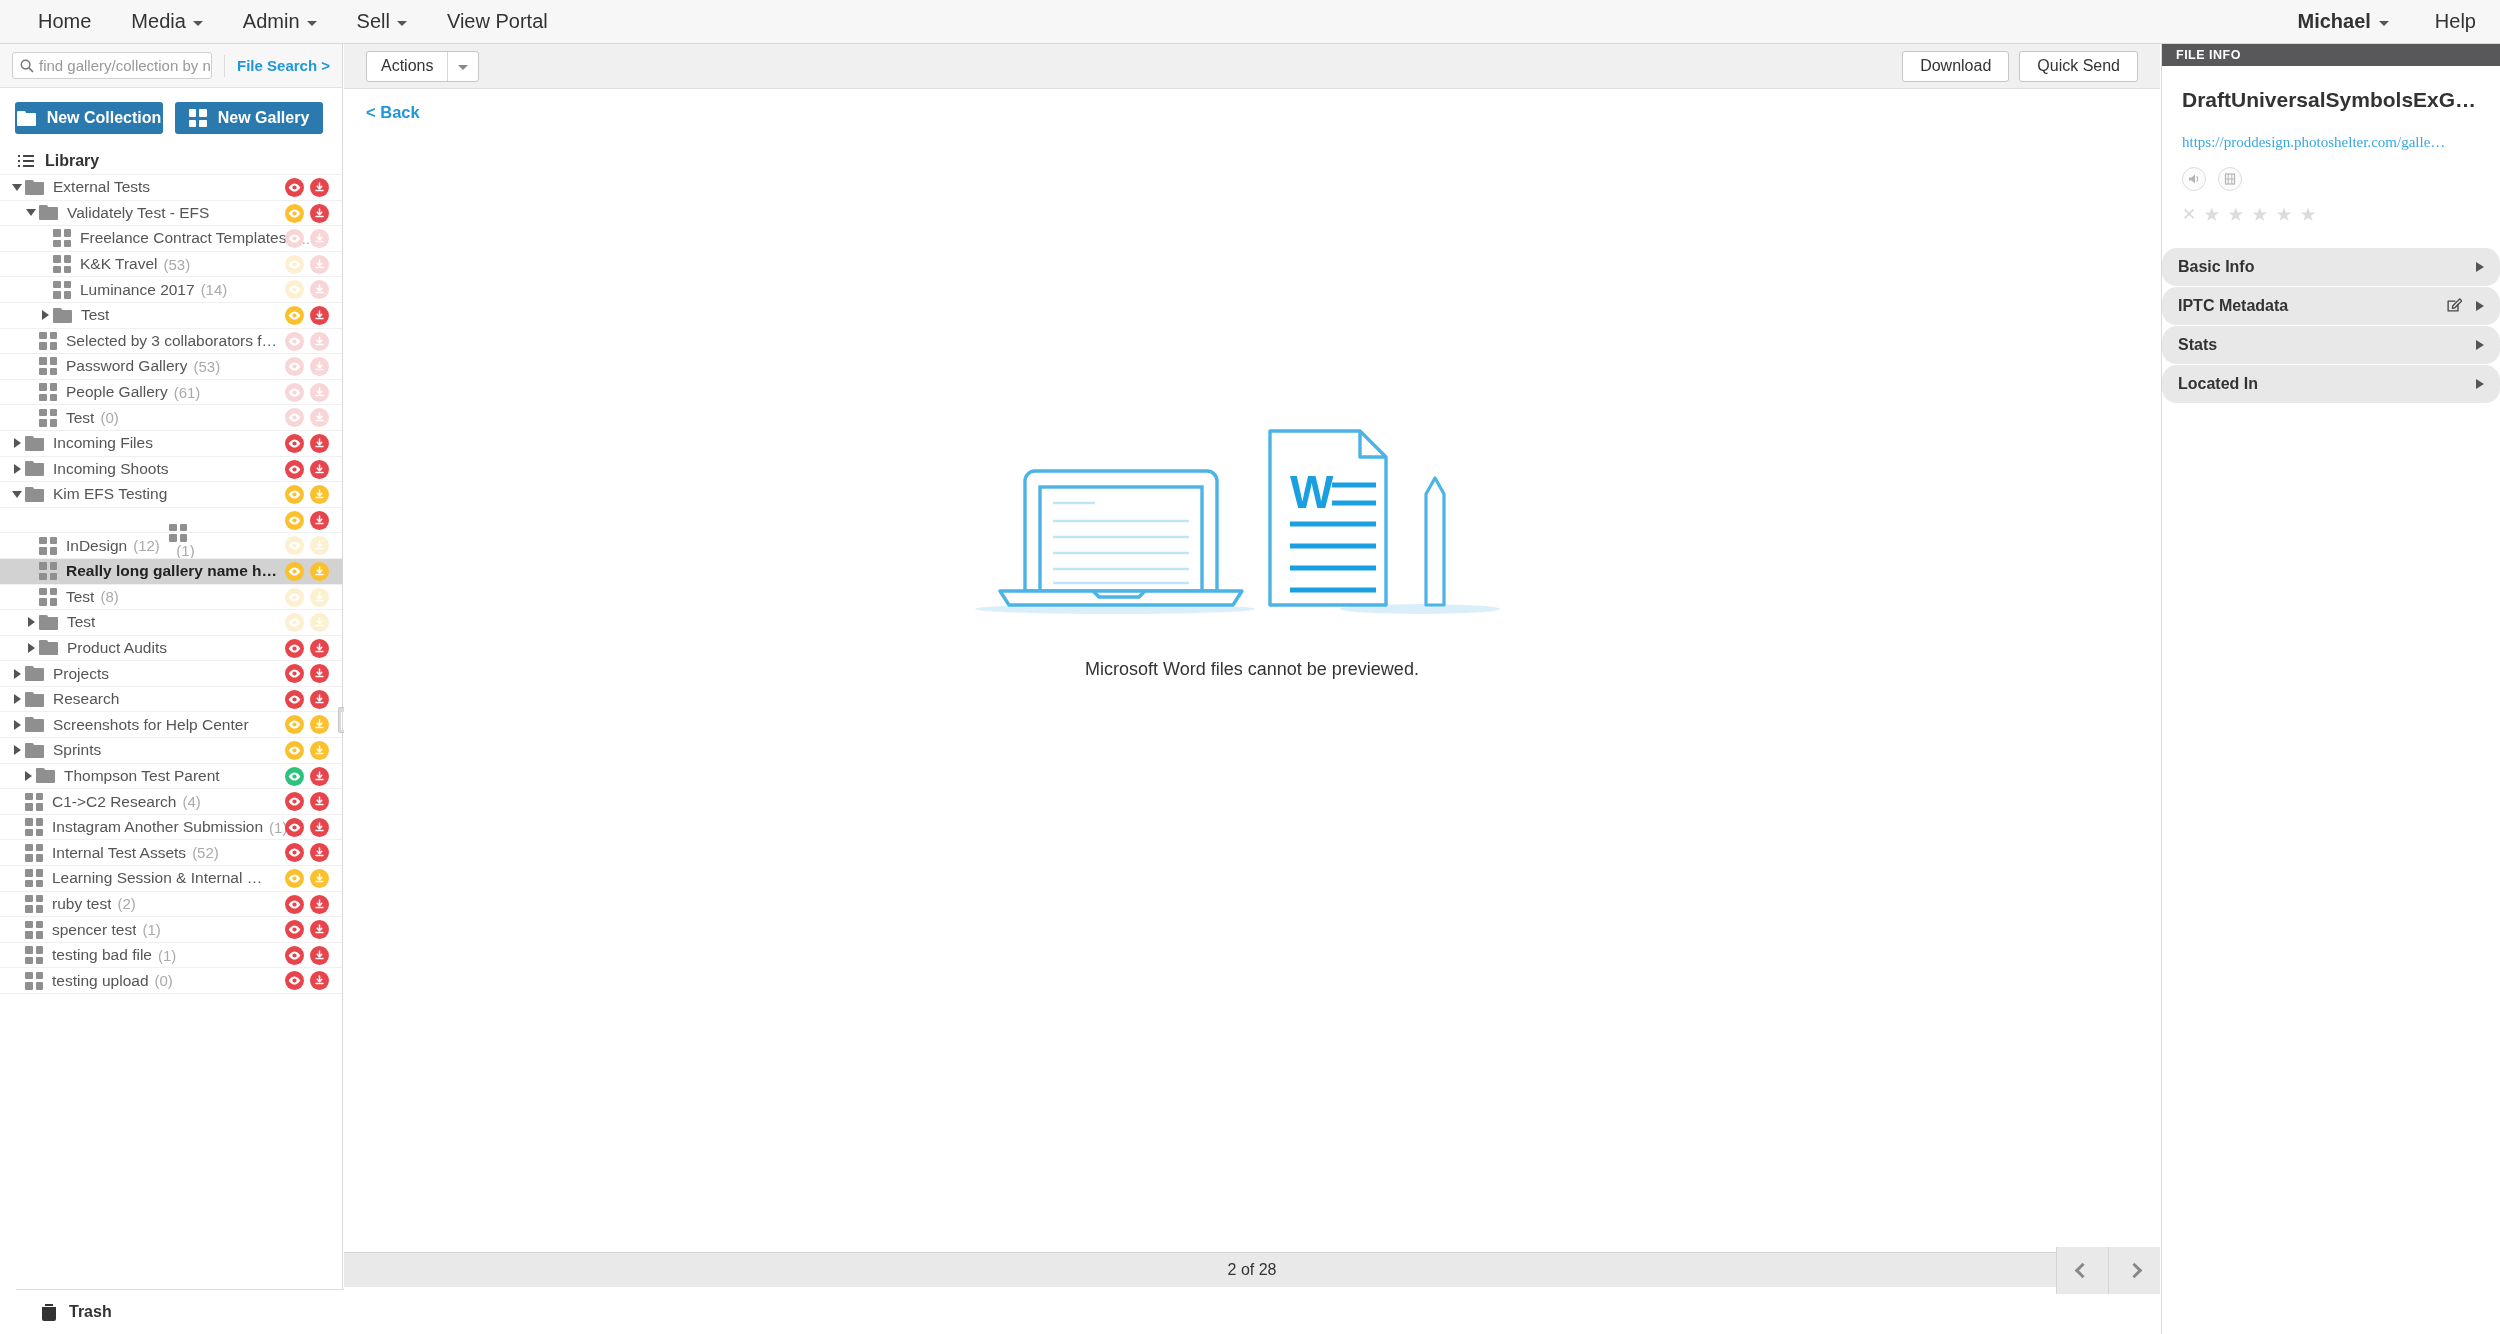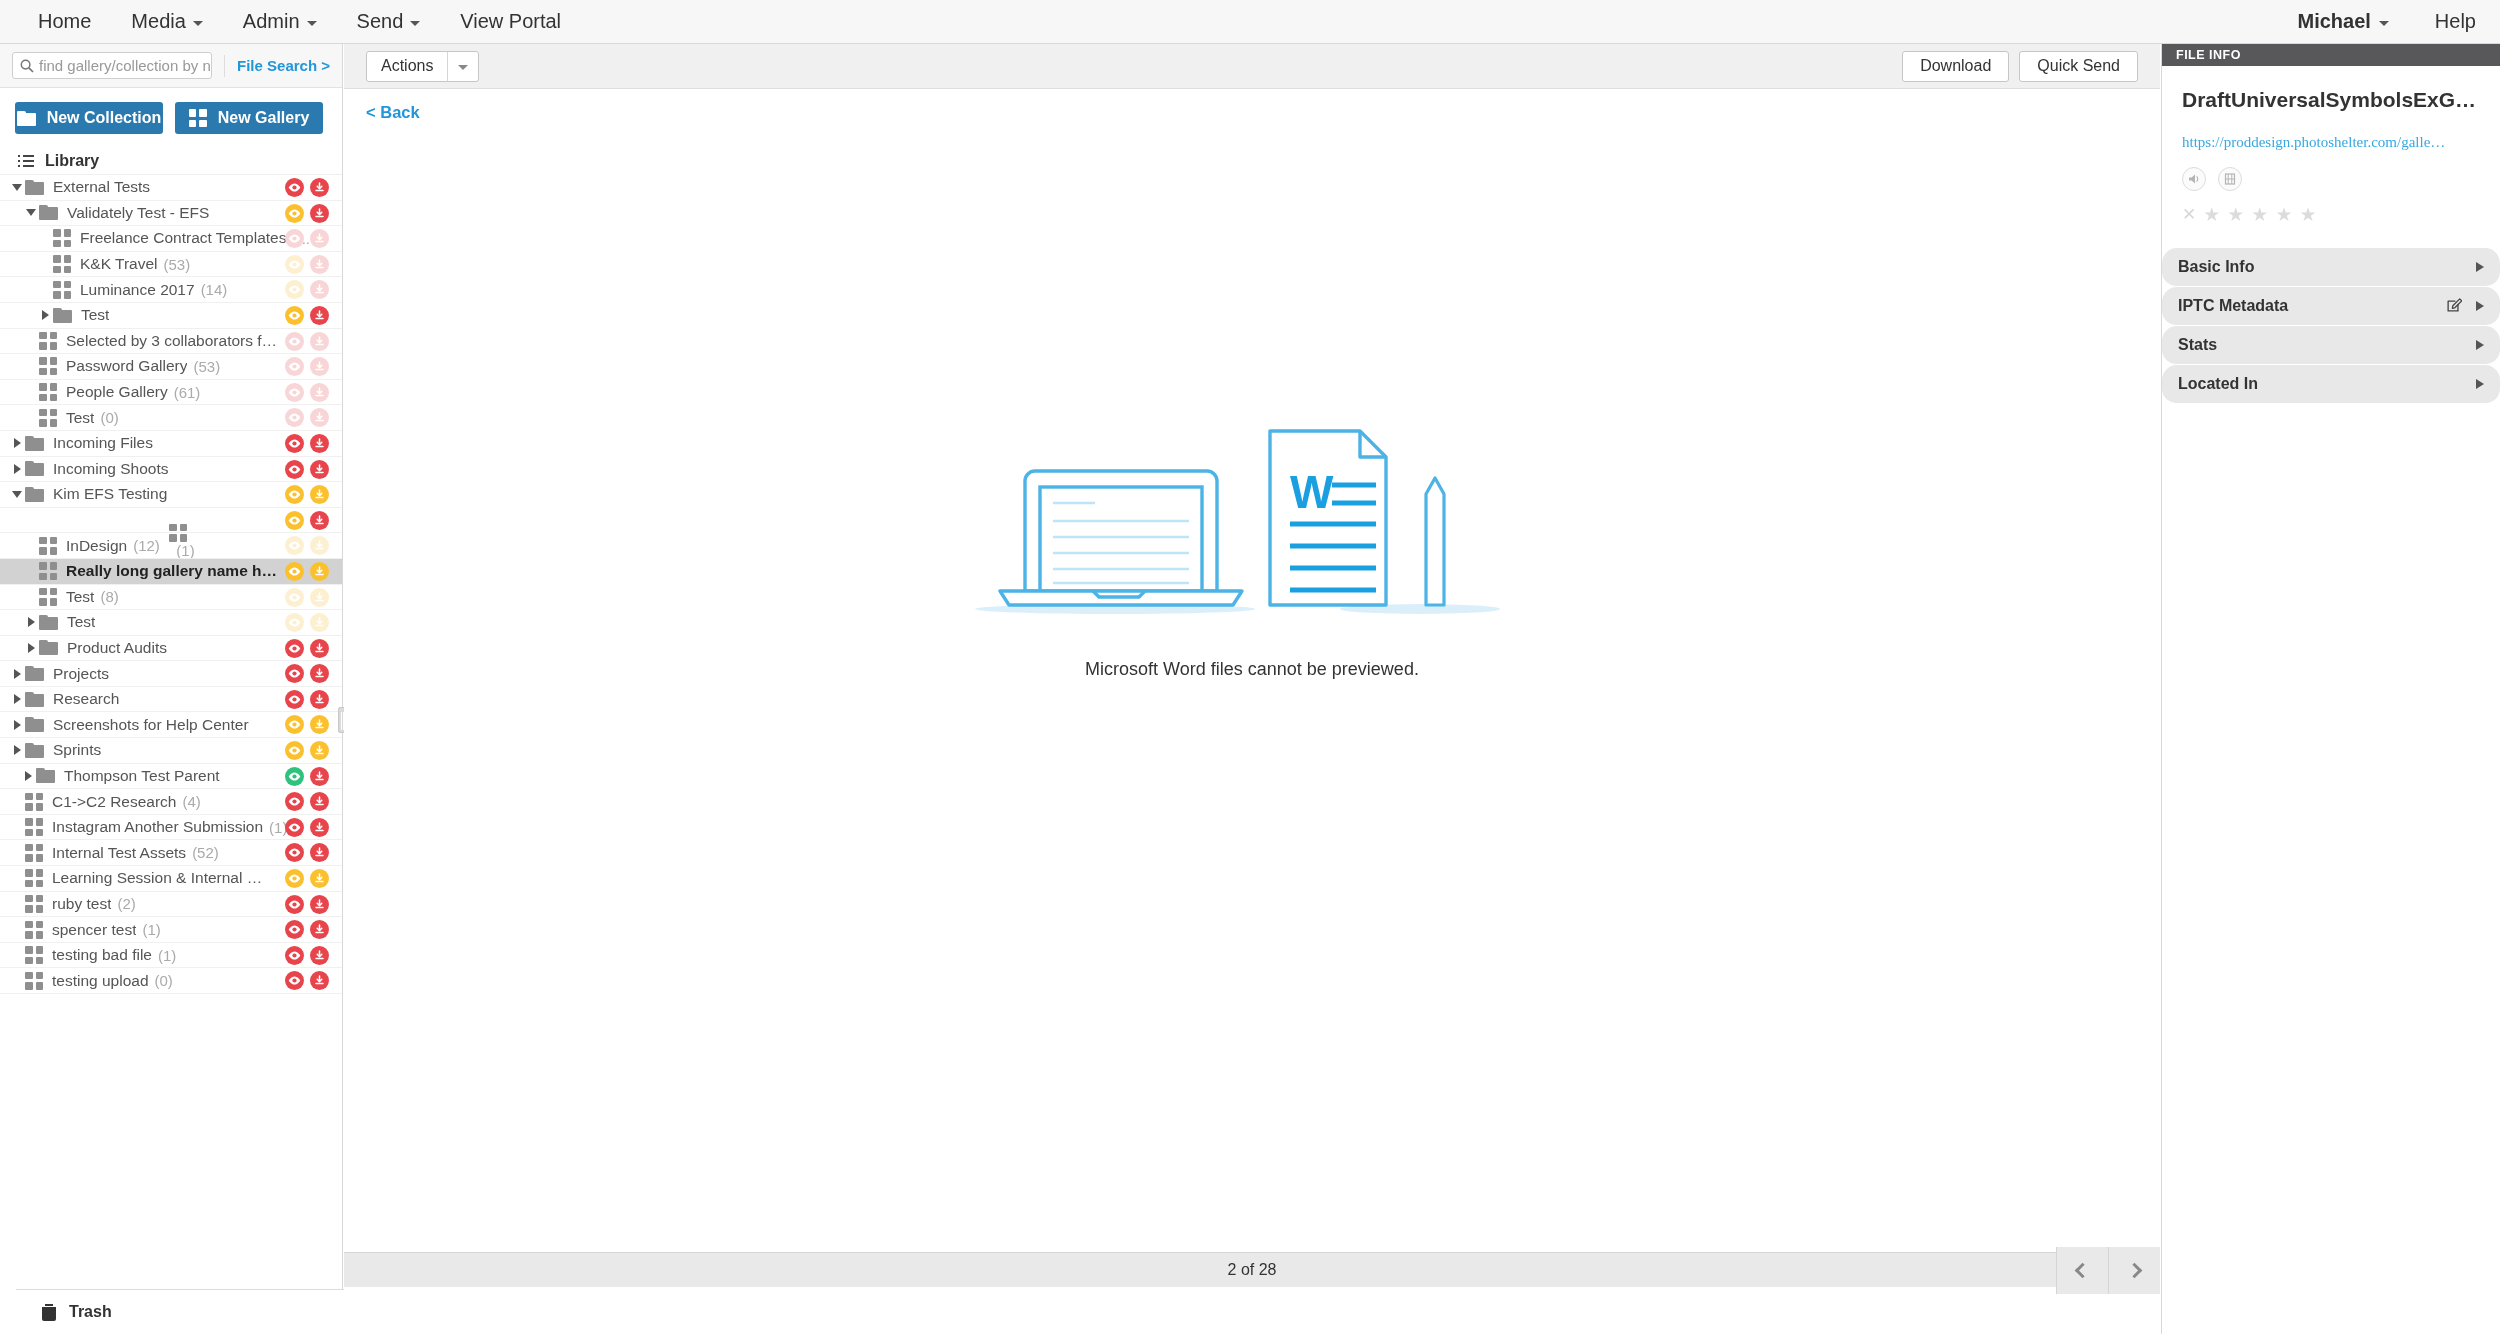--- a/index.html
+++ b/index.html
@@ -236,21 +236,21 @@
       </div>
       <div class="nav-item">
         <span>Media</span>
         <span class="caret-down"></span>
       </div>
       <div class="nav-item">
         <span>Admin</span>
         <span class="caret-down"></span>
       </div>
       <div class="nav-item">
-        <span>Send</span>
+        <span>Sell</span>
         <span class="caret-down"></span>
       </div>
       <div class="nav-item">
         <span>View Portal</span>
       </div>
     </div>
   <div class="nav-right">
     <div class="nav-user">
       <span>Michael</span>
       <span class="caret-down"></span>

